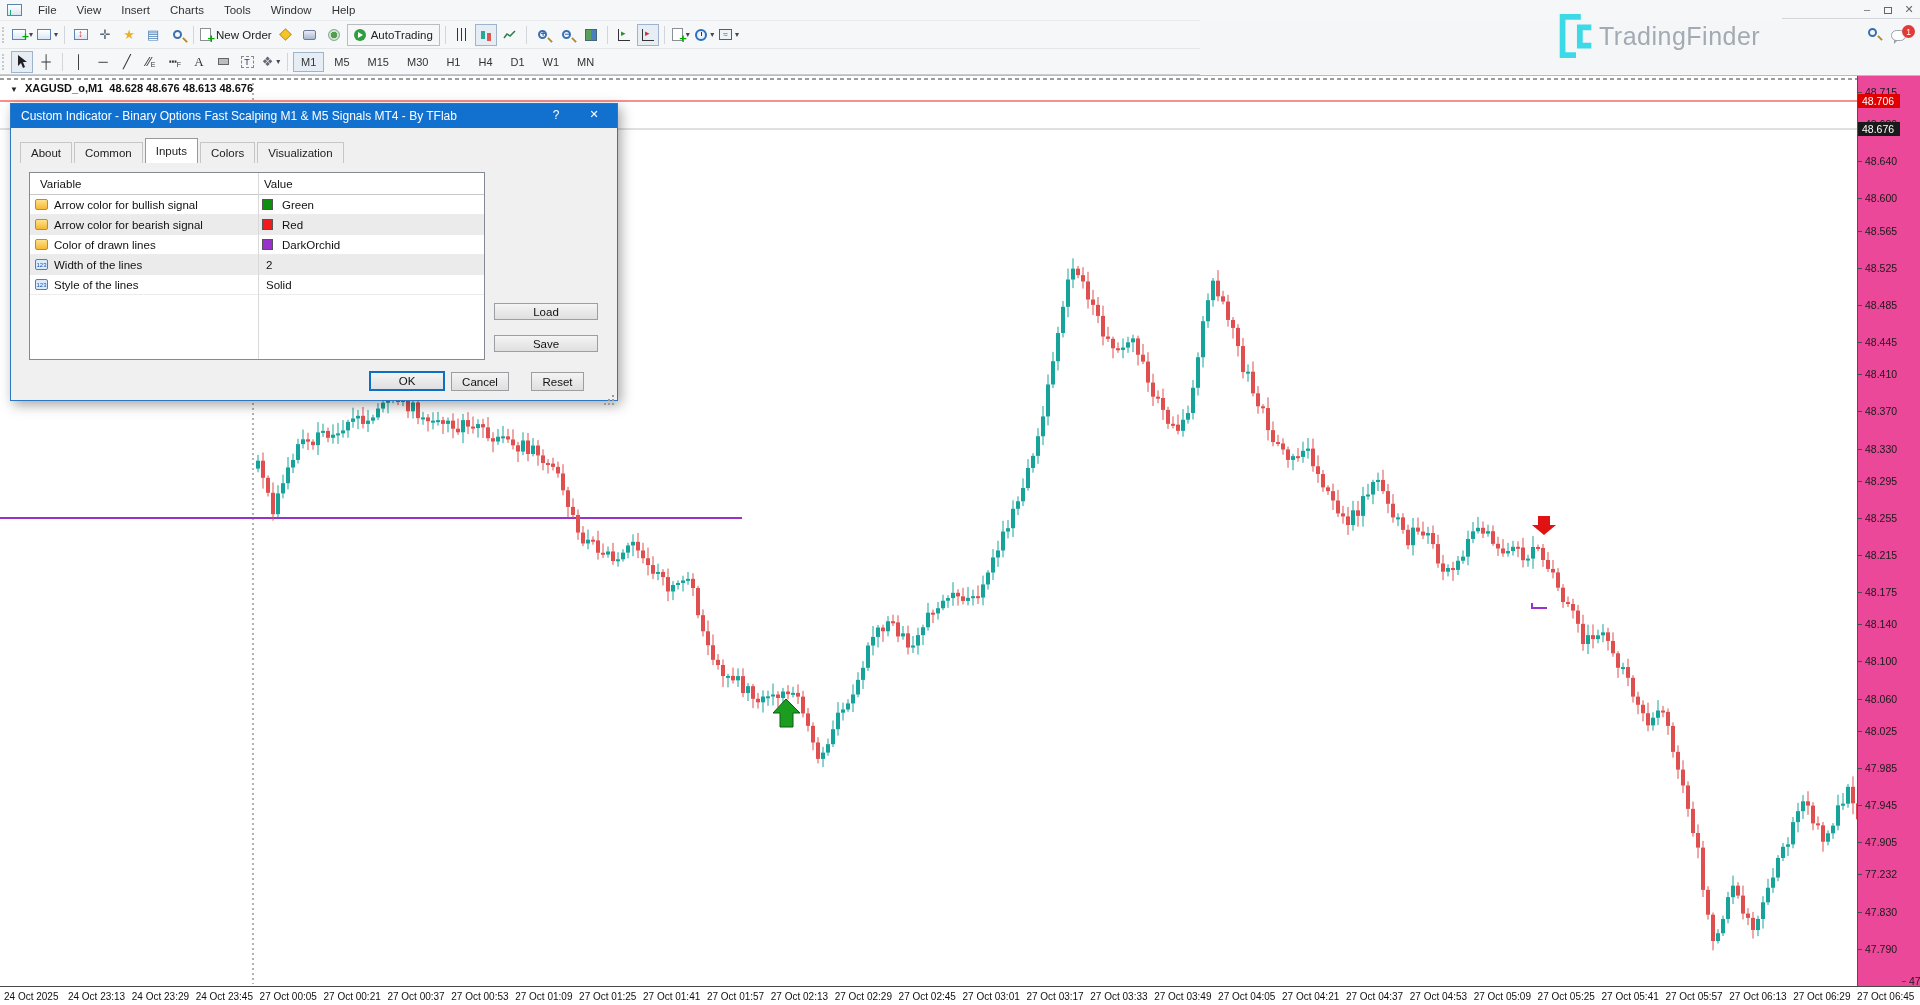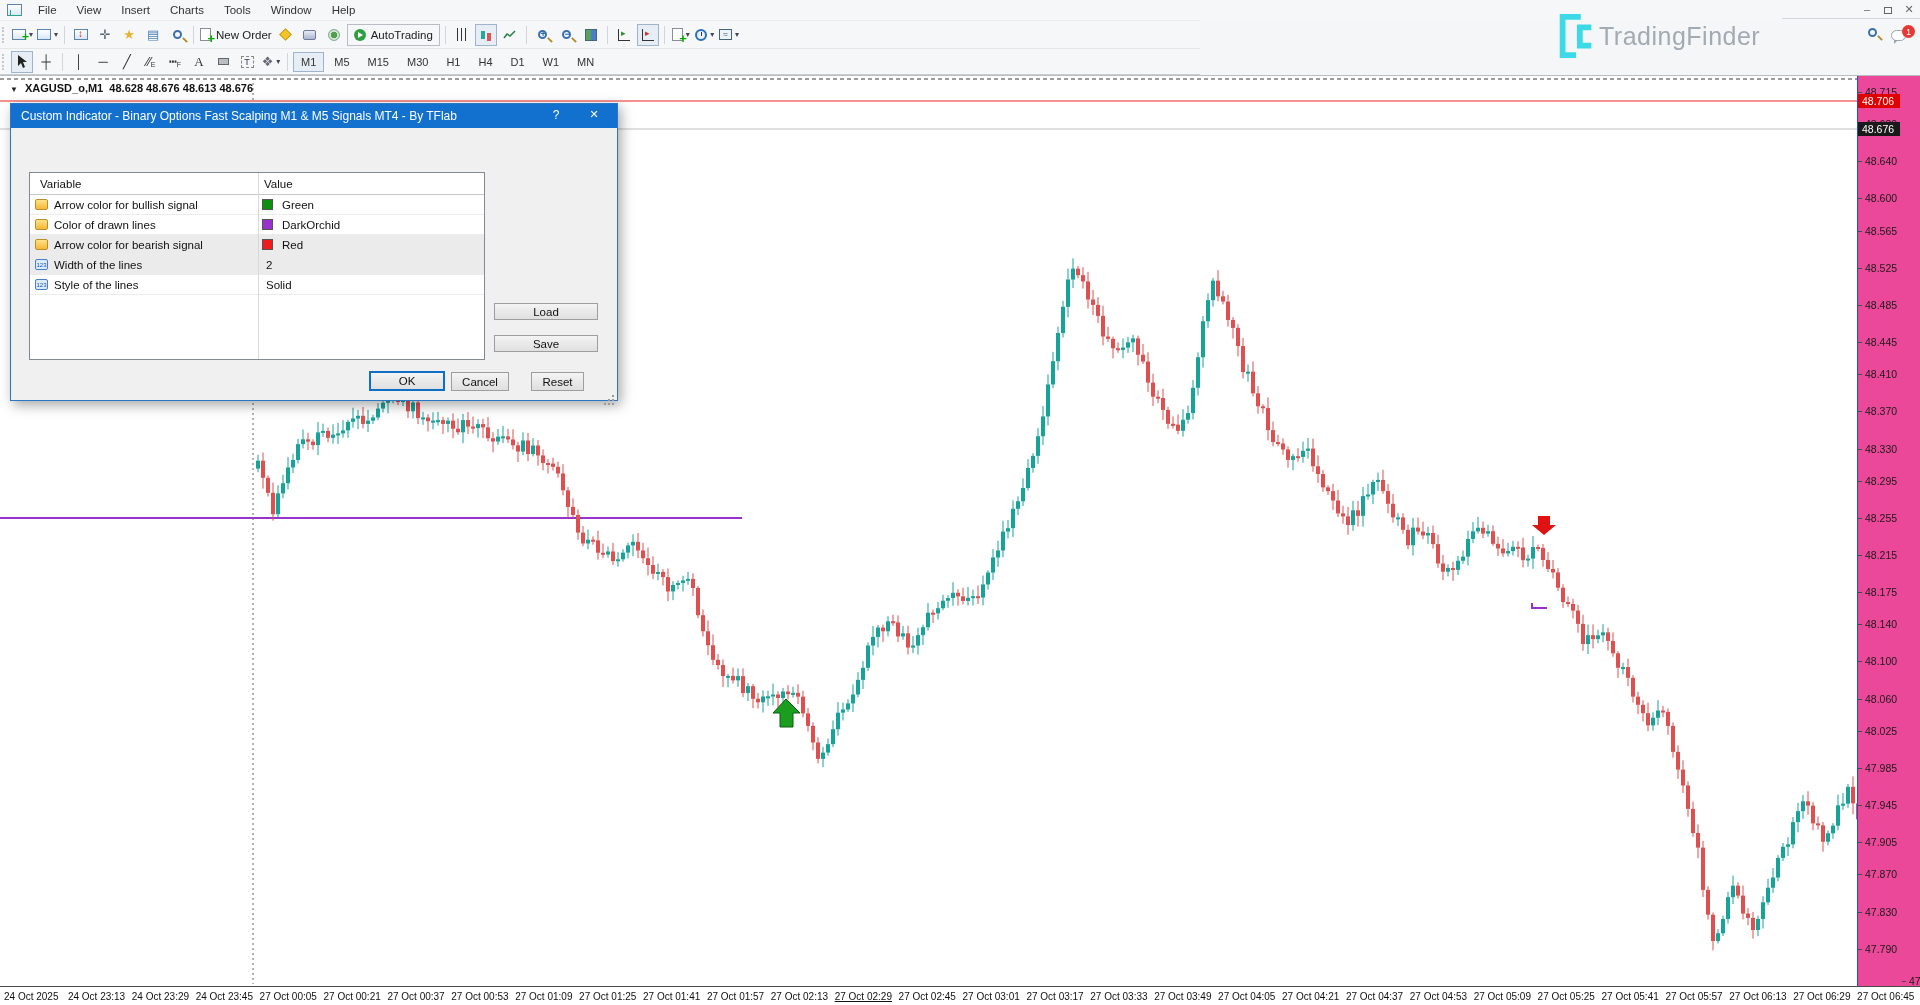--- a/index.html
+++ b/index.html
@@ -963,42 +963,42 @@
         <span class="ptick" style="top: 435.96px;">48.255</span>
         <span class="ptick" style="top: 473px;">48.215</span>
         <span class="ptick" style="top: 510.04px;">48.175</span>
         <span class="ptick" style="top: 542.45px;">48.140</span>
         <span class="ptick" style="top: 579.49px;">48.100</span>
         <span class="ptick" style="top: 616.53px;">48.060</span>
         <span class="ptick" style="top: 648.94px;">48.025</span>
         <span class="ptick" style="top: 685.98px;">47.985</span>
         <span class="ptick" style="top: 723.02px;">47.945</span>
         <span class="ptick" style="top: 760.06px;">47.905</span>
-        <span class="ptick" style="top: 792.47px;">47.870</span>
+        <span class="ptick" style="top: 792.47px;">77.232</span>
         <span class="ptick" style="top: 829.51px;">47.830</span>
         <span class="ptick" style="top: 866.55px;">47.790</span>
         <span class="ptick" style="top: 898.96px; margin-left: 44px;">47.755</span>
         <span class="badge" style="top: 18.334px; background: rgb(224, 0, 0);">48.706</span>
         <span class="badge" style="top: 46.114px; background: rgb(26, 26, 26);">48.676</span>
       </div>
     <div class="timescale" id="timescale">
         <span class="ttick" style="left: 4px;">24 Oct 2025</span>
         <span class="ttick" style="left: 67.9px;">24 Oct 23:13</span>
         <span class="ttick" style="left: 131.8px;">24 Oct 23:29</span>
         <span class="ttick" style="left: 195.7px;">24 Oct 23:45</span>
         <span class="ttick" style="left: 259.6px;">27 Oct 00:05</span>
         <span class="ttick" style="left: 323.5px;">27 Oct 00:21</span>
         <span class="ttick" style="left: 387.4px;">27 Oct 00:37</span>
         <span class="ttick" style="left: 451.3px;">27 Oct 00:53</span>
         <span class="ttick" style="left: 515.2px;">27 Oct 01:09</span>
         <span class="ttick" style="left: 579.1px;">27 Oct 01:25</span>
         <span class="ttick" style="left: 643px;">27 Oct 01:41</span>
         <span class="ttick" style="left: 706.9px;">27 Oct 01:57</span>
         <span class="ttick" style="left: 770.8px;">27 Oct 02:13</span>
-        <span class="ttick" style="left: 834.7px; text-decoration: underline;">27 Oct 02:29</span>
+        <span class="ttick" style="left: 834.7px;">27 Oct 02:29</span>
         <span class="ttick" style="left: 898.6px;">27 Oct 02:45</span>
         <span class="ttick" style="left: 962.5px;">27 Oct 03:01</span>
         <span class="ttick" style="left: 1026.4px;">27 Oct 03:17</span>
         <span class="ttick" style="left: 1090.3px;">27 Oct 03:33</span>
         <span class="ttick" style="left: 1154.2px;">27 Oct 03:49</span>
         <span class="ttick" style="left: 1218.1px;">27 Oct 04:05</span>
         <span class="ttick" style="left: 1282px;">27 Oct 04:21</span>
         <span class="ttick" style="left: 1345.9px;">27 Oct 04:37</span>
         <span class="ttick" style="left: 1409.8px;">27 Oct 04:53</span>
         <span class="ttick" style="left: 1473.7px;">27 Oct 05:09</span>
@@ -1010,44 +1010,51 @@
         <span class="ttick" style="left: 1857.1px;">27 Oct 06:45</span>
       </div>
   </div>
 
   <div class="dialog">
     <div class="dtitle">
       <span>Custom Indicator - Binary Options Fast Scalping M1 &amp; M5 Signals MT4 - By TFlab</span>
     </div>
     <span class="dhelp">?</span>
     <span class="dclose">✕</span>
+    <div class="dtabs" id="dtabs">
+        <span class="dtab">About</span>
+        <span class="dtab">Common</span>
+        <span class="dtab active">Inputs</span>
+        <span class="dtab">Colors</span>
+        <span class="dtab">Visualization</span>
+      </div>
     <div class="dtable">
       <div class="colsep"></div>
       <div class="dhead">
         <span class="h1">Variable</span>
         <span class="h2">Value</span>
       </div>
       <div id="drows">
           <div class="drow">
             <span class="rowic"></span>
             <span class="rvar">Arrow color for bullish signal</span>
             <span class="rswatch" style="background: rgb(15, 142, 15);"></span>
             <span class="rval">Green</span>
           </div>
+          <div class="drow alt">
+            <span class="rowic"></span>
+            <span class="rvar">Arrow color for bearish signal</span>
+            <span class="rswatch" style="background: rgb(238, 28, 28);"></span>
+            <span class="rval">Red</span>
+          </div>
           <div class="drow">
             <span class="rowic"></span>
             <span class="rvar">Color of drawn lines</span>
             <span class="rswatch" style="background: rgb(153, 50, 204);"></span>
             <span class="rval">DarkOrchid</span>
-          </div>
-          <div class="drow alt">
-            <span class="rowic"></span>
-            <span class="rvar">Arrow color for bearish signal</span>
-            <span class="rswatch" style="background: rgb(238, 28, 28);"></span>
-            <span class="rval">Red</span>
           </div>
           <div class="drow alt">
             <span class="rowic num">123</span>
             <span class="rvar">Width of the lines</span>
             <span class="rval noswatch">2</span>
           </div>
           <div class="drow">
             <span class="rowic num">123</span>
             <span class="rvar">Style of the lines</span>
             <span class="rval noswatch">Solid</span>

